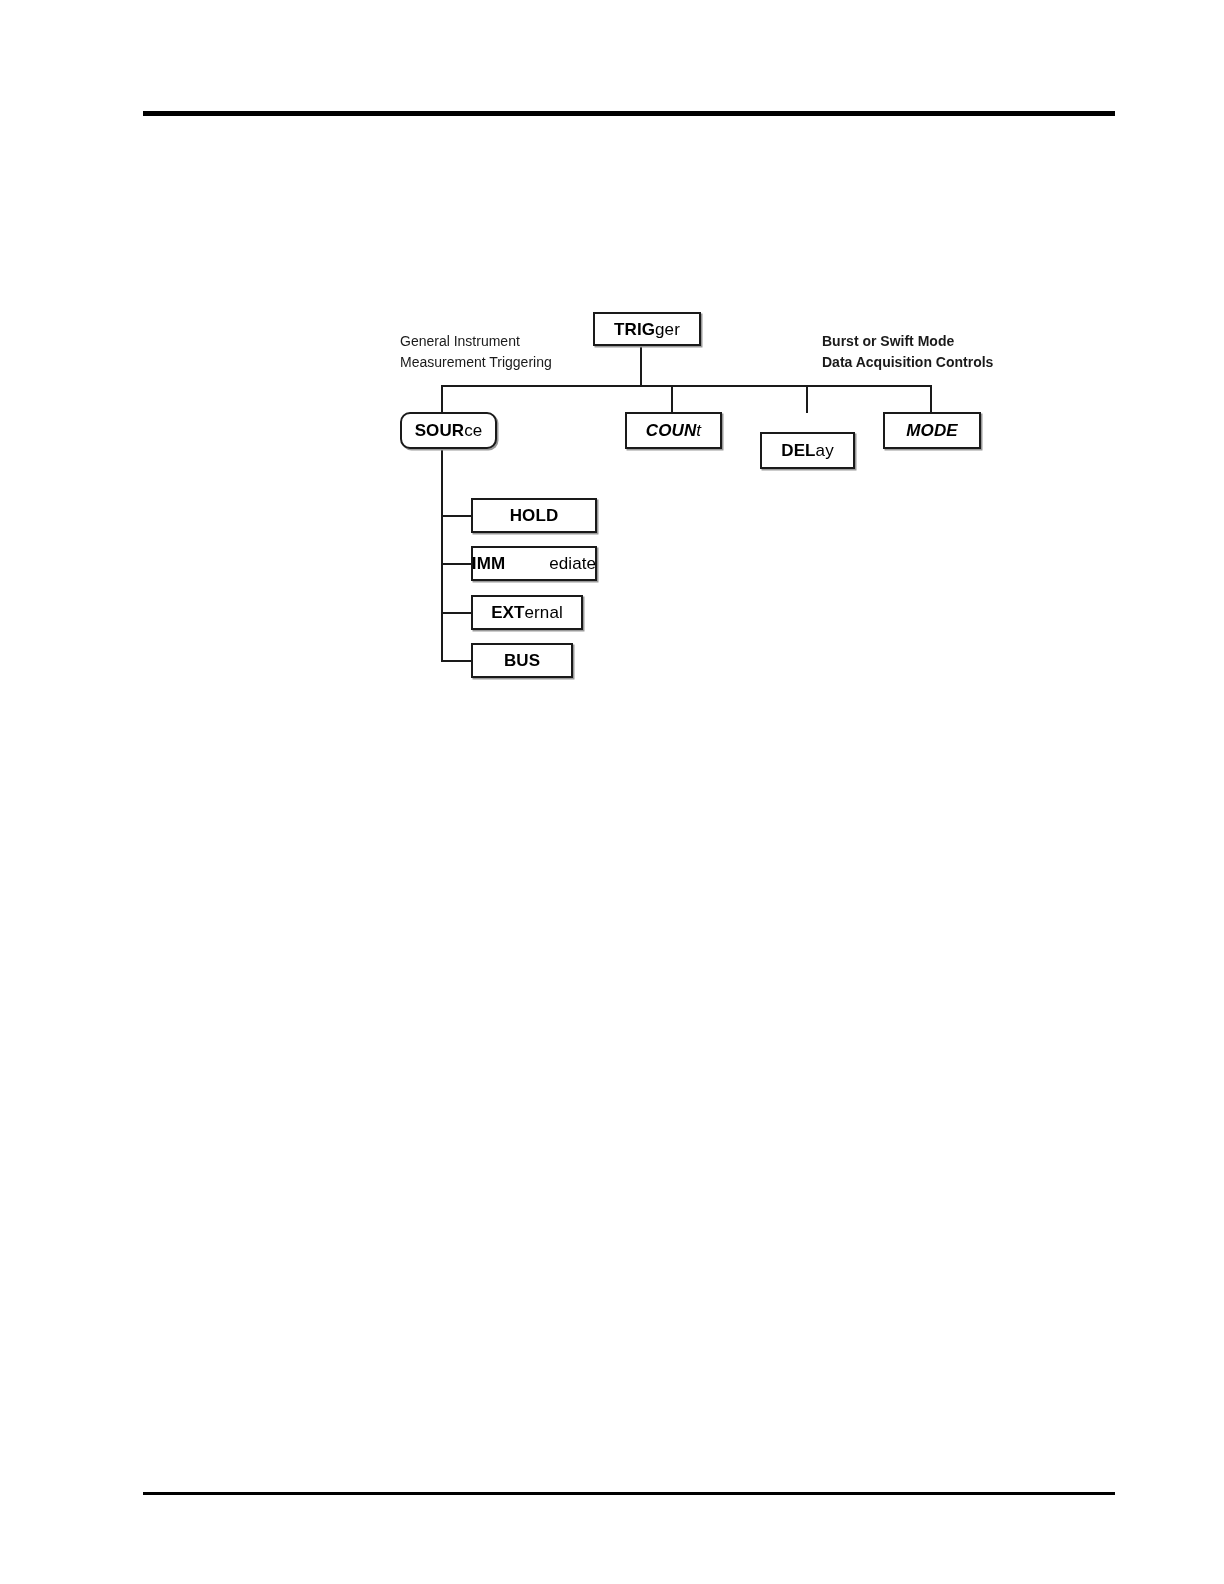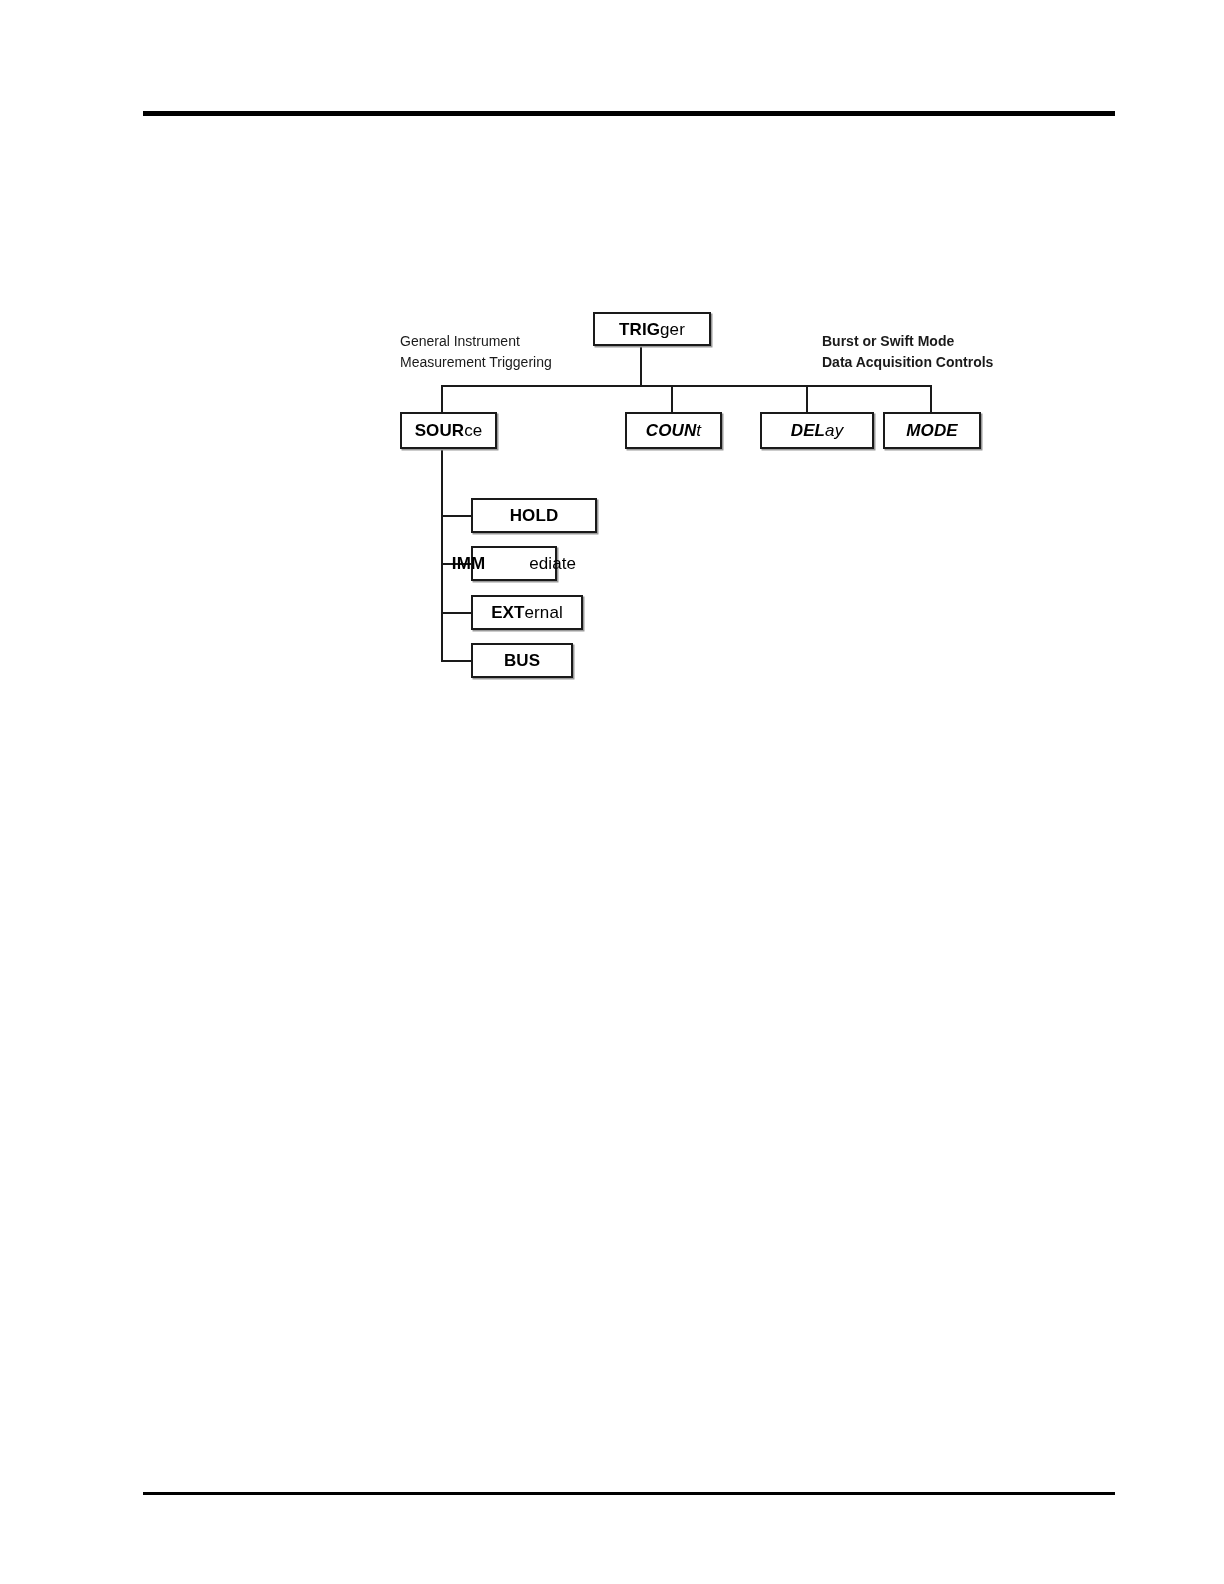--- a/index.html
+++ b/index.html
@@ -80,21 +80,21 @@
   .caption .cap-line { display: block; }
 </style>
 </head>
 <body>
 
 <div class="page-rule top"></div>
 <div class="page-rule bottom"></div>
 
 <div id="diagram">
 
-  <div class="node" style="left:593px; top:312px; width:118px; height:34px;">
+  <div class="node" style="left:593px; top:312px; width:108px; height:34px;">
     <span class="kw-short">TRIG</span>
       <span class="kw-rest">ger</span>
   </div>
 
   <div class="caption" style="left:400px; top:331px;">
     <span class="cap-line">General Instrument</span>
     <span class="cap-line">Measurement Triggering</span>
   </div>
 
   <div class="caption" style="left:822px; top:331px;font-weight:bold;">
@@ -104,31 +104,31 @@
 
   <div class="line v" style="left:640px; top:345px; height:42px;"></div>
 
   <div class="line h" style="left:441px; top:385px; width:491px;"></div>
 
   <div class="line v" style="left:441px; top:385px; height:28px;"></div>
   <div class="line v" style="left:671px; top:385px; height:28px;"></div>
   <div class="line v" style="left:806px; top:385px; height:28px;"></div>
   <div class="line v" style="left:930px; top:385px; height:28px;"></div>
 
-  <div class="node" style="left:400px; top:412px; width:97px; height:37px;">
+  <div class="node" style="left:400px; top:412px; width:97px; height:37px;border-radius:10px;">
     <span class="kw-short">SOUR</span>
       <span class="kw-rest">ce</span>
   </div>
 
   <div class="node" style="left:625px; top:412px; width:97px; height:37px;font-style:italic;">
     <span class="kw-short">COUN</span>
       <span class="kw-rest">t</span>
   </div>
 
-  <div class="node" style="left:760px; top:412px; width:114px; height:37px;font-style:italic;">
+  <div class="node" style="left:760px; top:432px; width:95px; height:37px;">
     <span class="kw-short">DEL</span>
       <span class="kw-rest">ay</span>
   </div>
 
   <div class="node" style="left:883px; top:412px; width:98px; height:37px;font-style:italic;">
     <span class="kw-short">MODE</span>
       <span class="kw-rest"></span>
   </div>
 
   <div class="line v" style="left:441px; top:449px; height:213px;"></div>
@@ -136,21 +136,21 @@
   <div class="line h" style="left:441px; top:515px; width:32px;"></div>
   <div class="line h" style="left:441px; top:563px; width:32px;"></div>
   <div class="line h" style="left:441px; top:612px; width:32px;"></div>
   <div class="line h" style="left:441px; top:660px; width:32px;"></div>
 
   <div class="node" style="left:471px; top:498px; width:126px; height:35px;">
     <span class="kw-short">HOLD</span>
       <span class="kw-rest"></span>
   </div>
 
-  <div class="node" style="left:471px; top:546px; width:86px; height:35px;gap:44px;">
+  <div class="node" style="left:471px; top:546px; width:126px; height:35px;gap:44px;">
     <span class="kw-short">IMM</span>
       <span class="kw-rest">ediate</span>
   </div>
 
   <div class="node" style="left:471px; top:595px; width:112px; height:35px;">
     <span class="kw-short">EXT</span>
       <span class="kw-rest">ernal</span>
   </div>
 
   <div class="node" style="left:471px; top:643px; width:102px; height:35px;">

